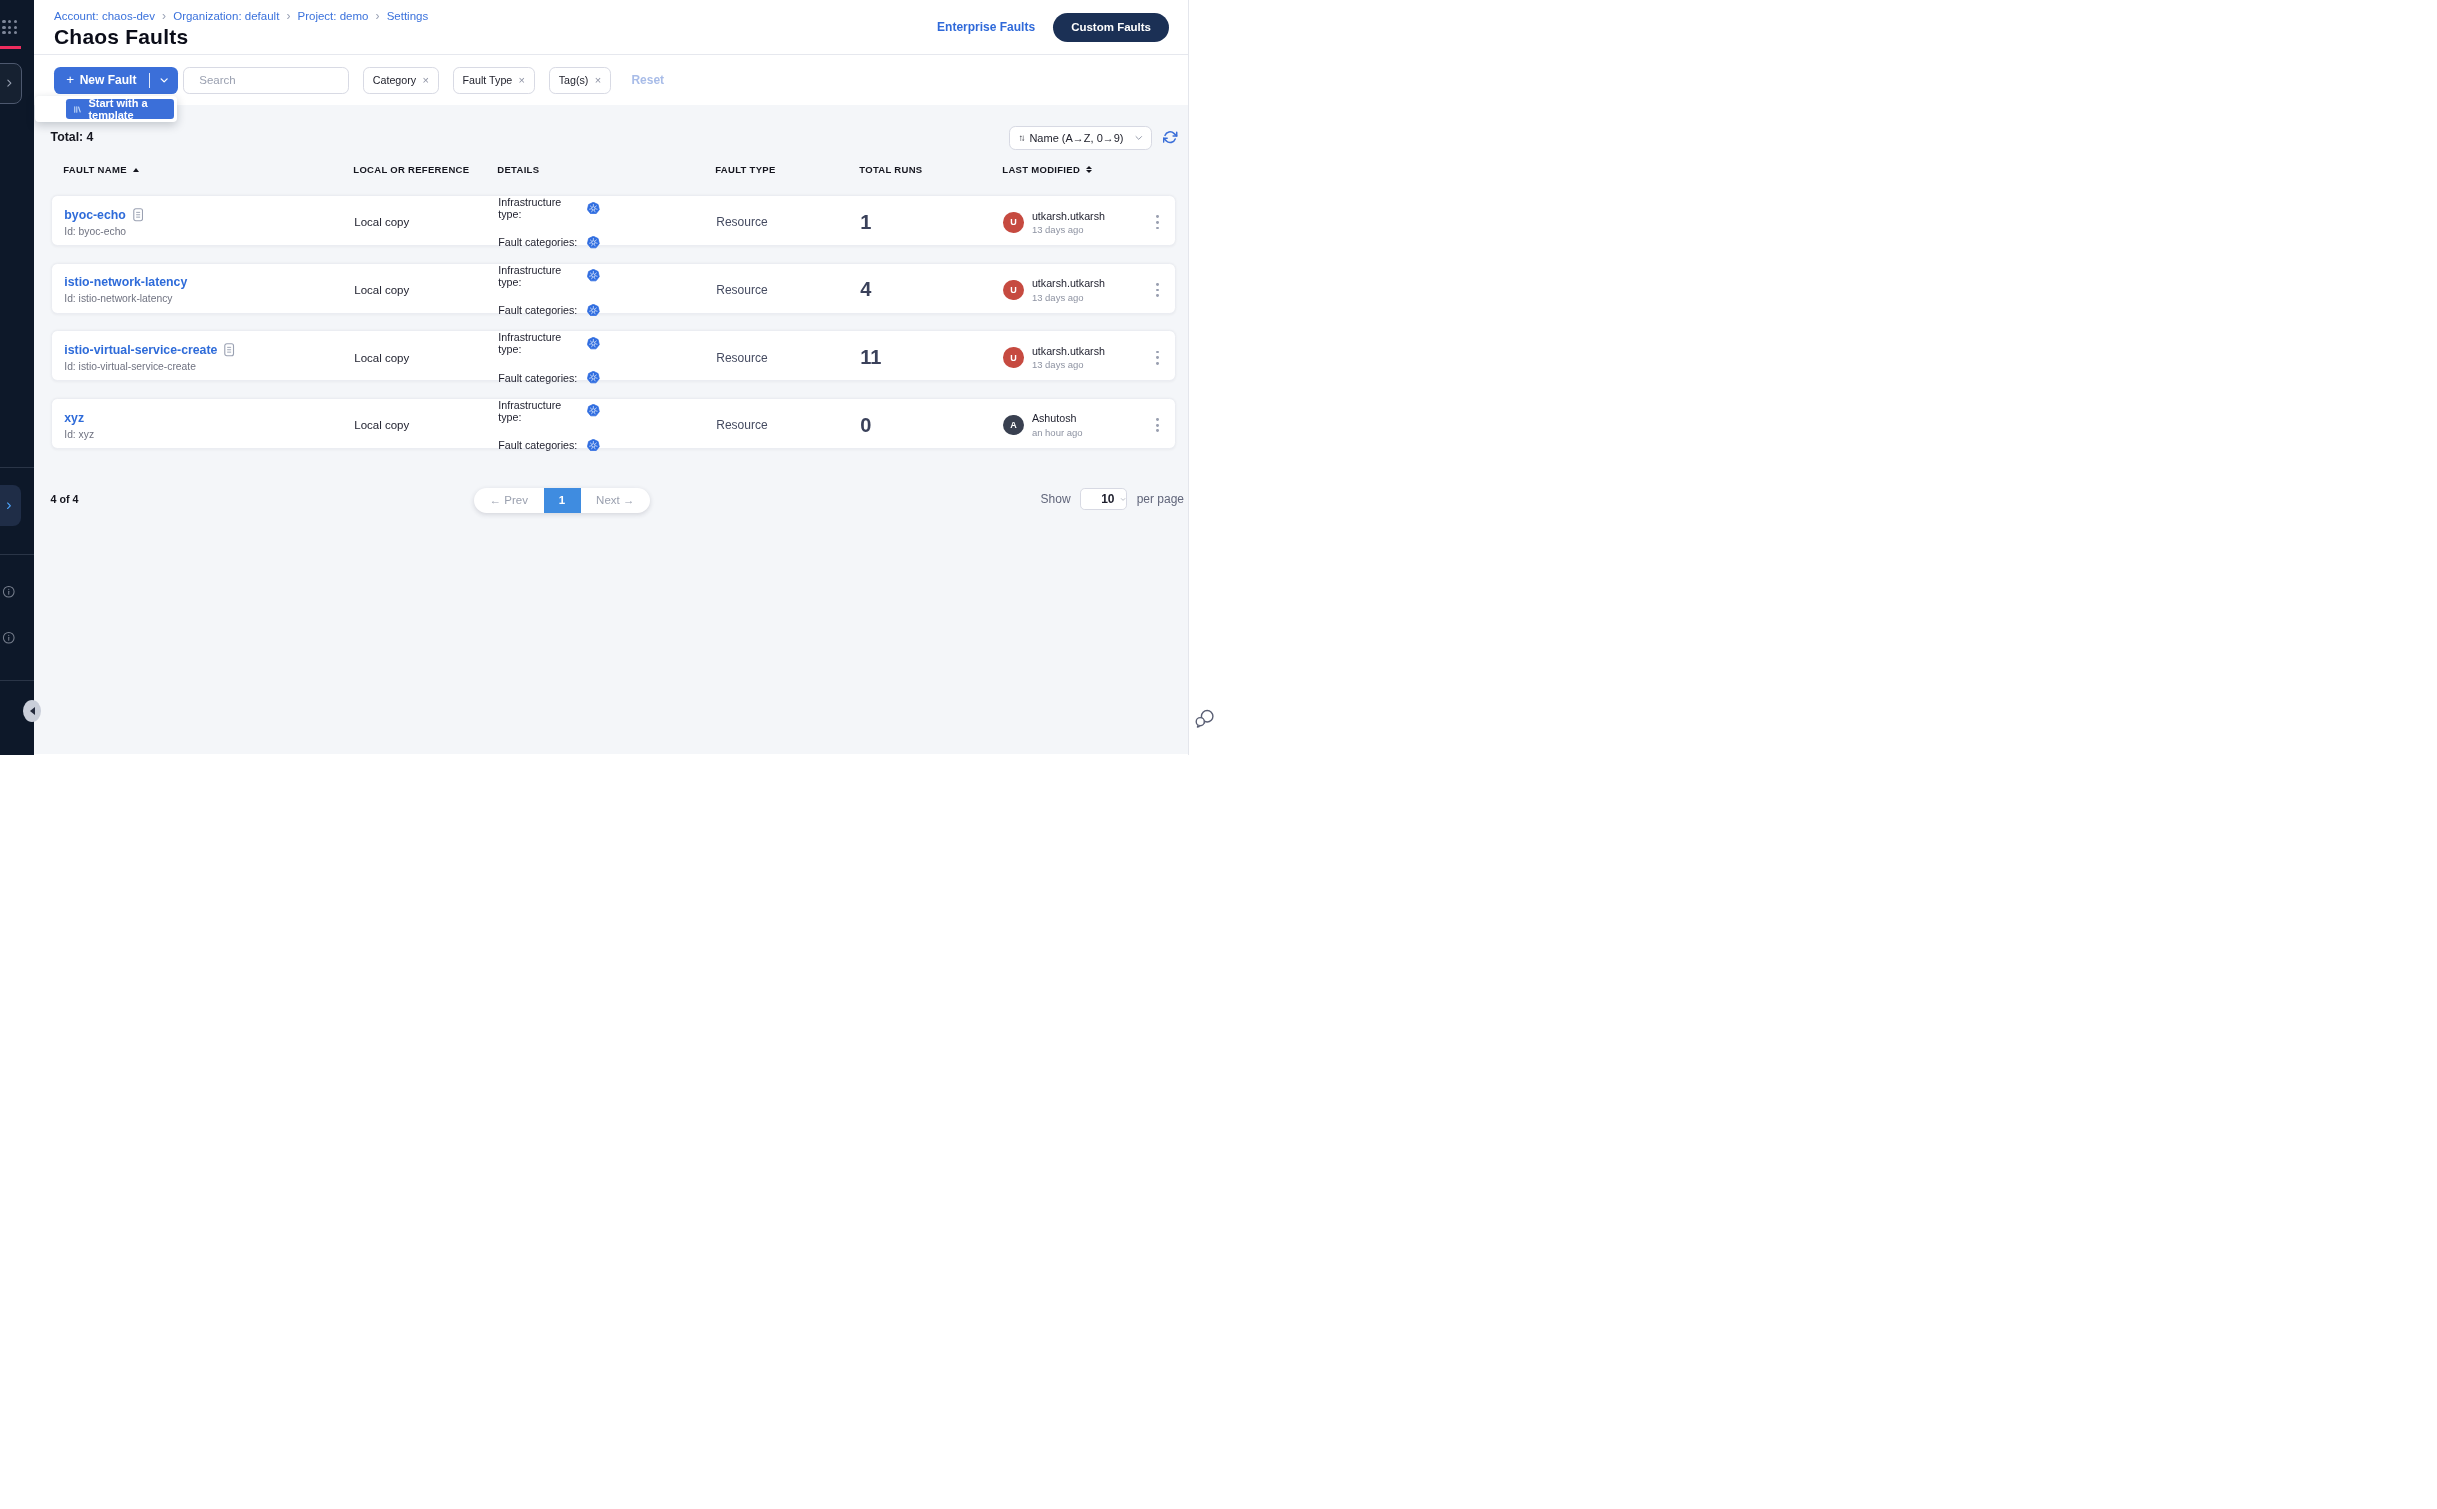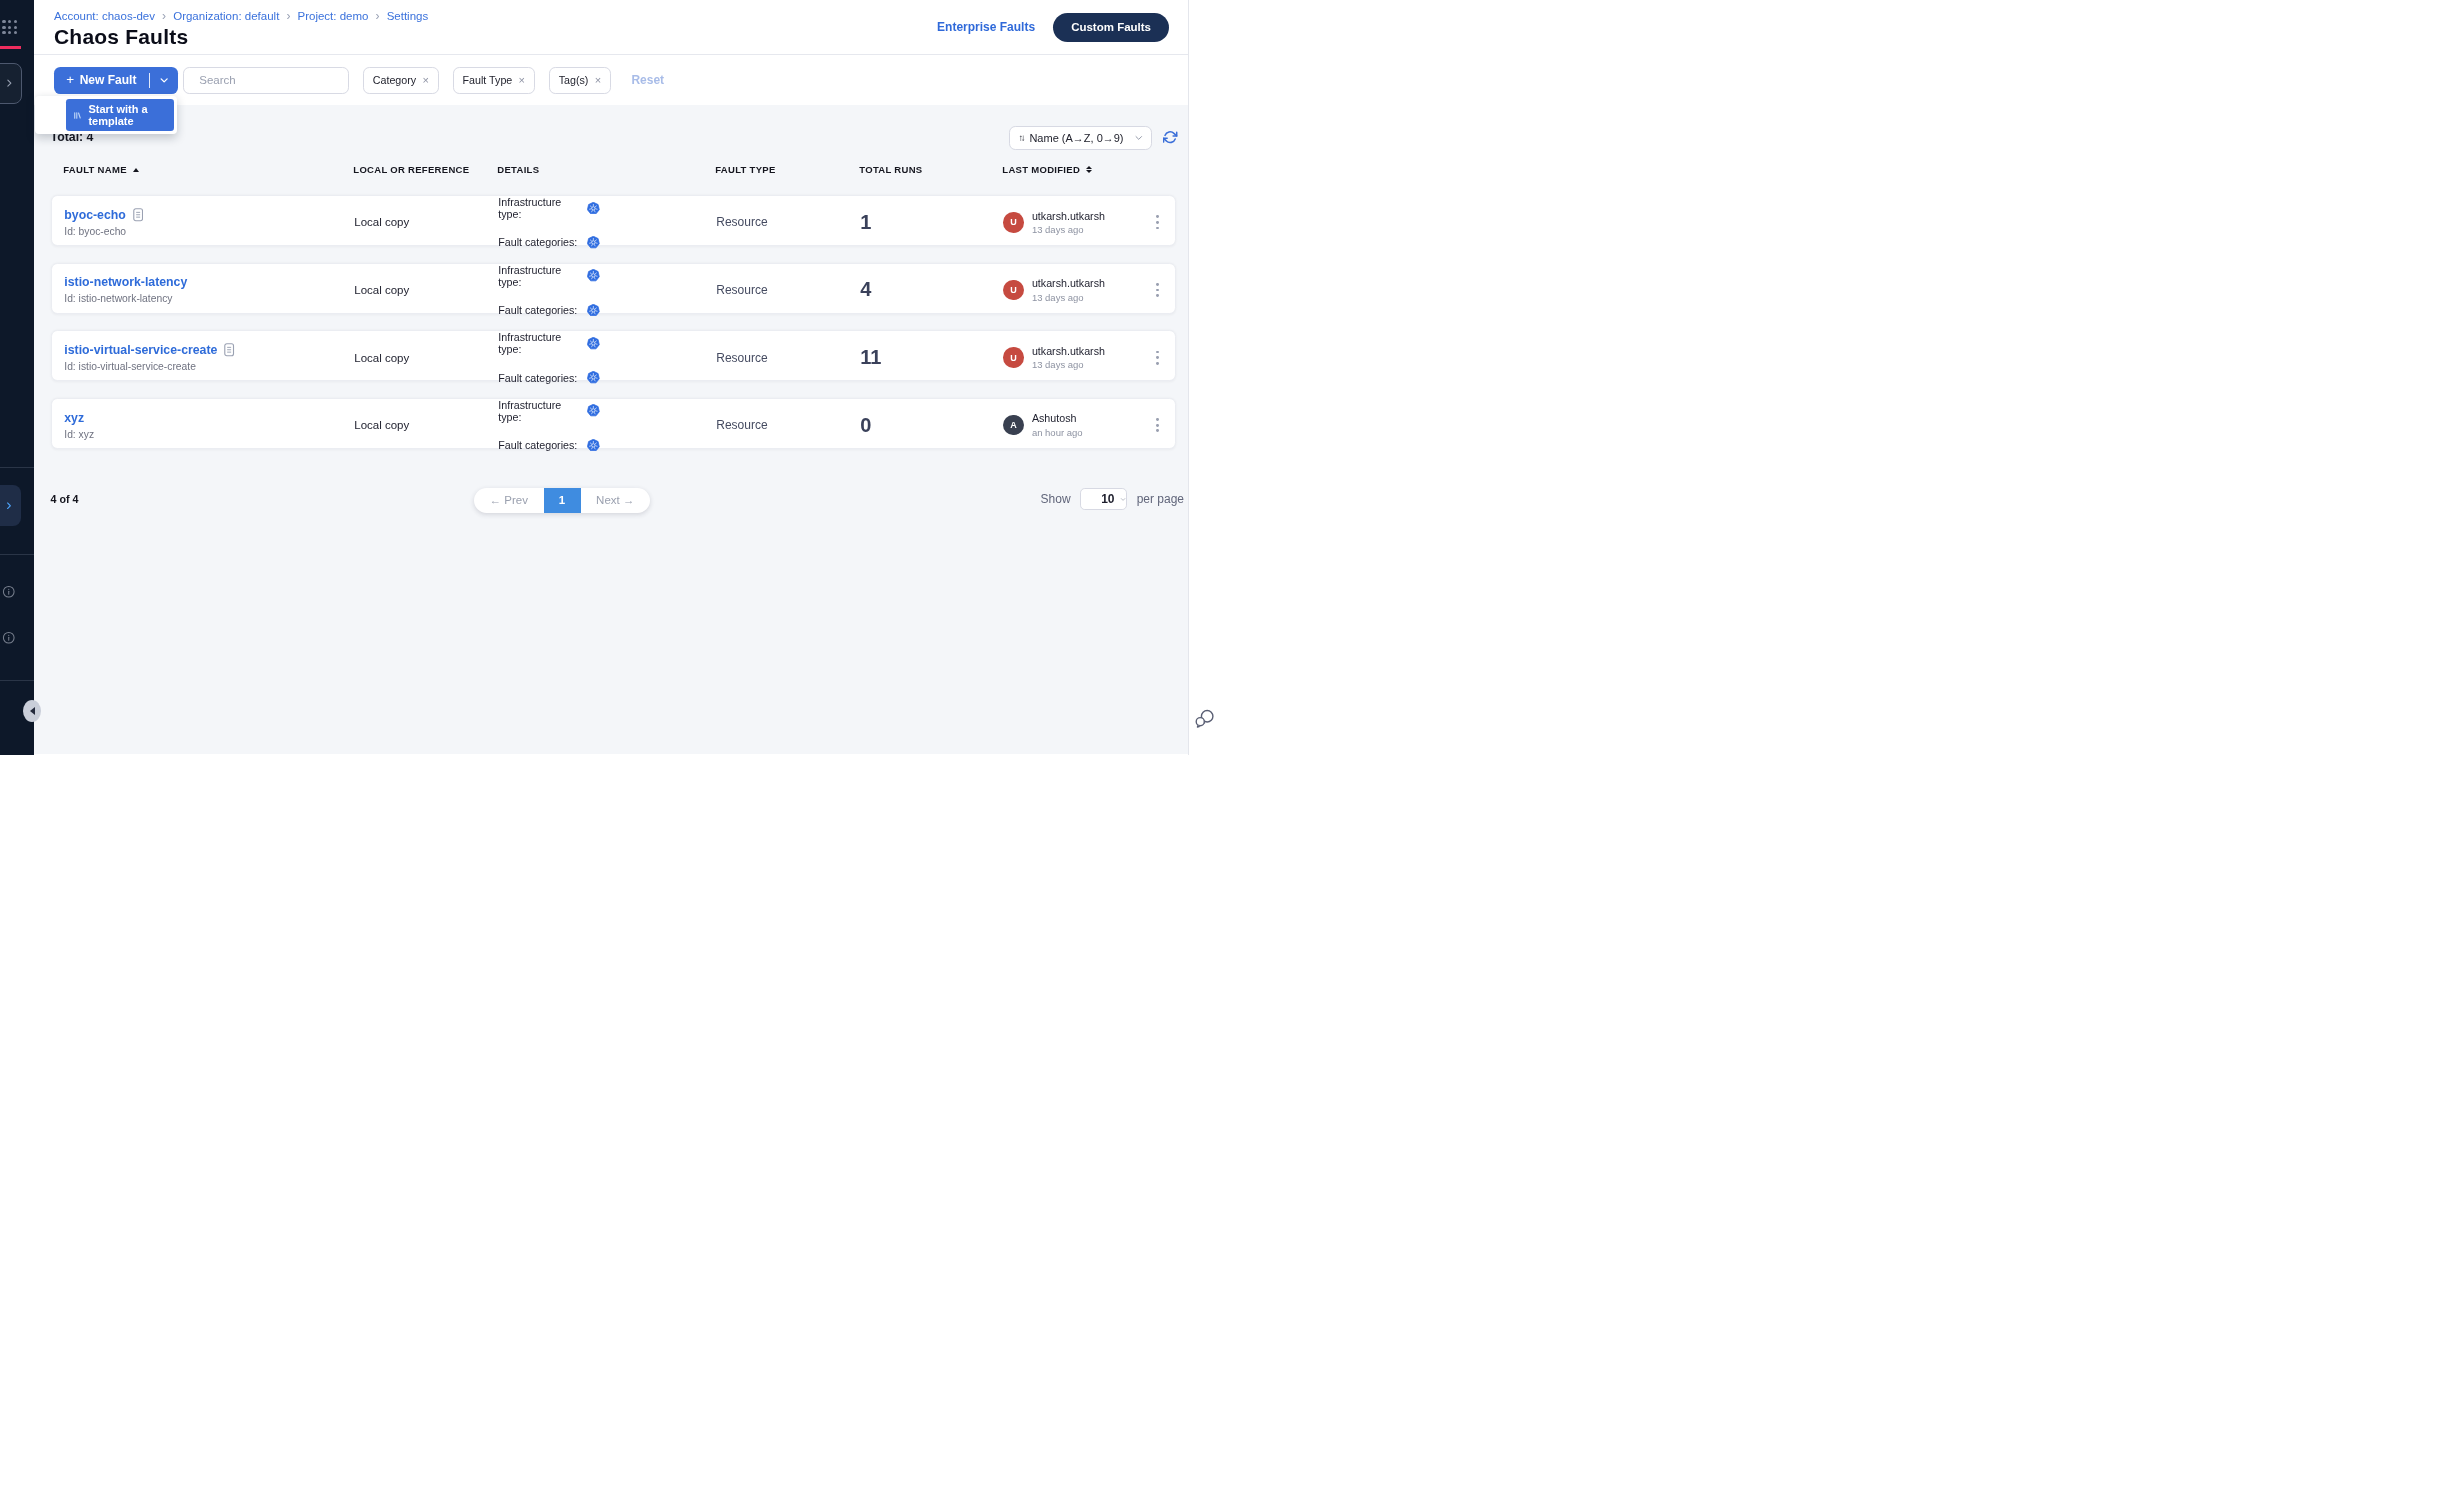--- a/index.html
+++ b/index.html
@@ -51,21 +51,21 @@
   .search-box input::placeholder{color:#9aa0b0;}
   .chip{margin-left:14.3px;height:27px;border:0.8px solid #d8dae4;border-radius:6.3px;background:#fff;display:flex;
     align-items:center;gap:6.3px;padding:0 8.7px;font-size:10.7px;color:#23242f;cursor:pointer;justify-content:center;}
   .chip:first-of-type{margin-left:12.7px;}
   .chip .x{color:#8d92a3;font-size:11px;cursor:pointer;}
   .reset-link{margin-left:20.6px;color:#a8bce8;font-size:12px;font-weight:600;cursor:pointer;}
 
   
   .dropdown{position:absolute;left:35px;top:96px;width:142px;background:#fff;border-radius:4px;padding:3.2px;
     box-shadow:0 3.2px 9.5px rgba(20,30,50,.22);z-index:6;}
-  .dropdown-item{height:32px;border-radius:3.2px;background:#3b6fd9;color:#fff;display:flex;align-items:center;
+  .dropdown-item{height:20px;border-radius:3.2px;background:#3b6fd9;color:#fff;display:flex;align-items:center;
     gap:7.1px;padding:0 7.1px;font-size:11px;font-weight:600;cursor:pointer;margin-left:28px;}
 
   
   .list{position:absolute;left:34px;top:105px;width:1154px;height:649px;background:#f4f6f9;}
   .total-label{position:absolute;left:16.6px;top:24.6px;font-size:12.3px;font-weight:800;color:#15161f;}
   .sort-group{position:absolute;right:10.3px;top:20.6px;display:flex;align-items:center;gap:11px;}
   .sort-select{width:143px;height:24px;background:#fff;border:0.8px solid #d7d9e3;border-radius:6.3px;display:flex;
     align-items:center;padding:0 8px;gap:6.3px;font-size:11px;color:#22232e;cursor:pointer;}
   .sort-glyph{font-size:9.5px;letter-spacing:-2.4px;color:#181a26;}
   .sort-select .lbl{flex:1;}

